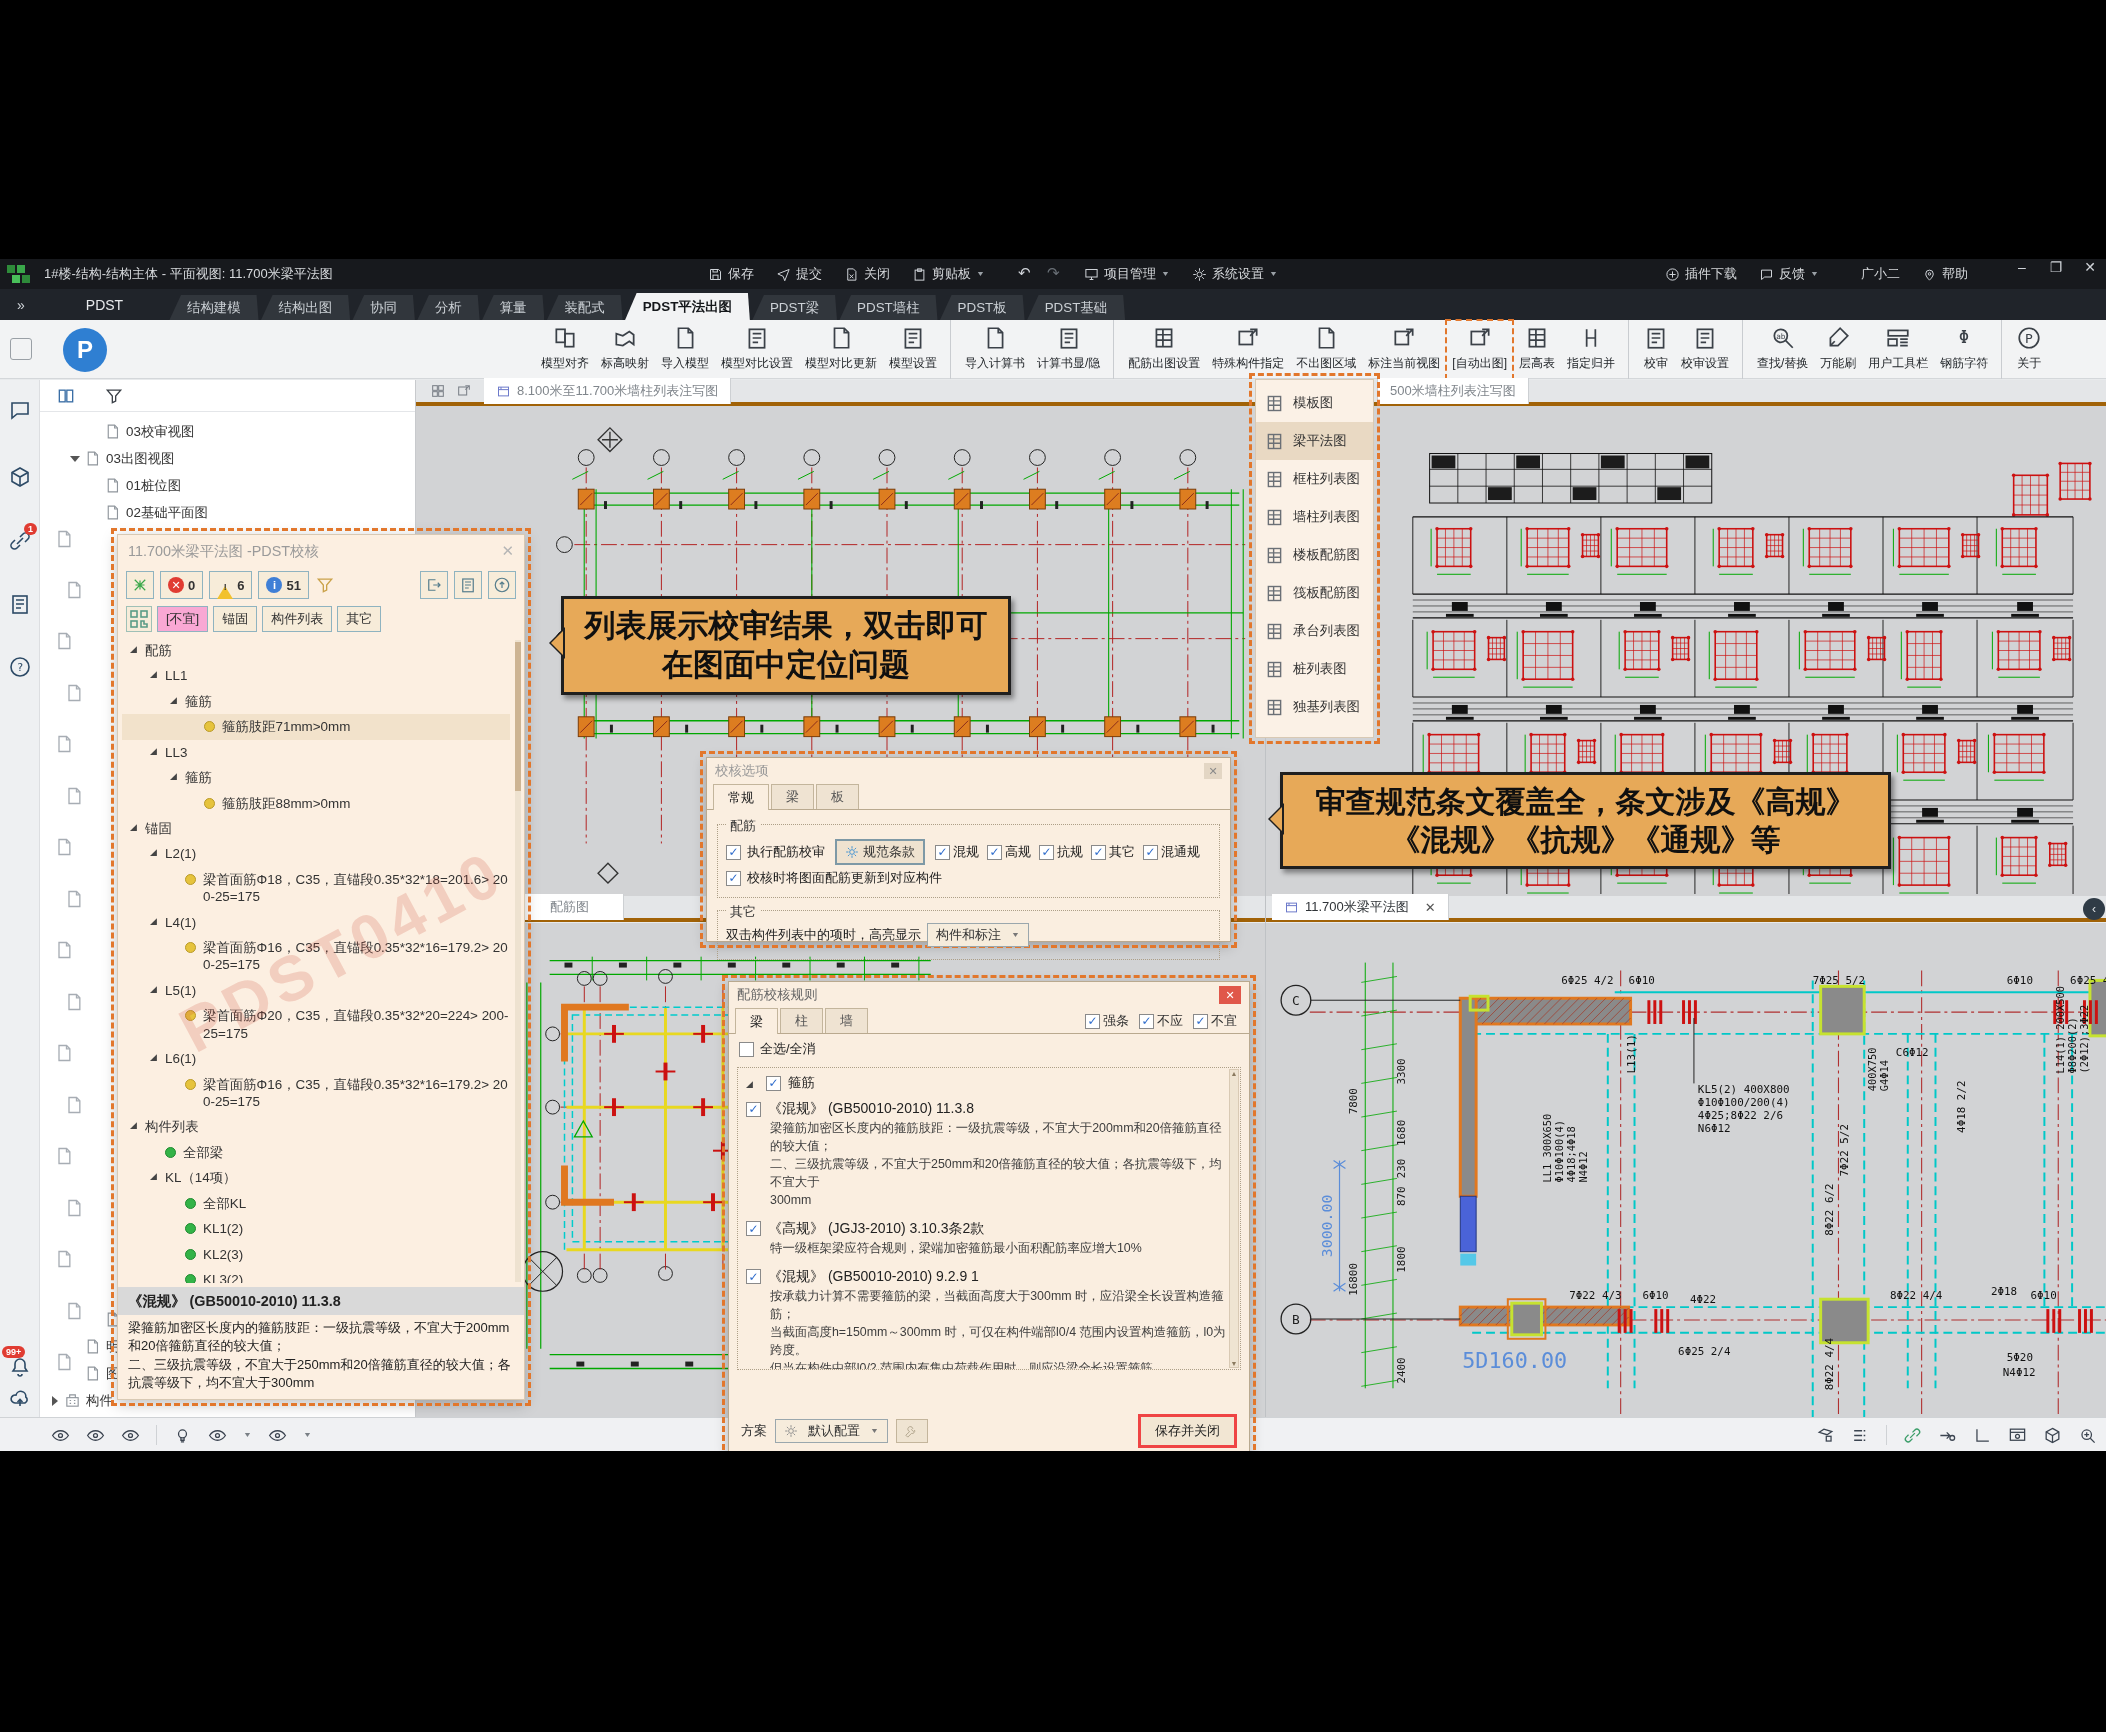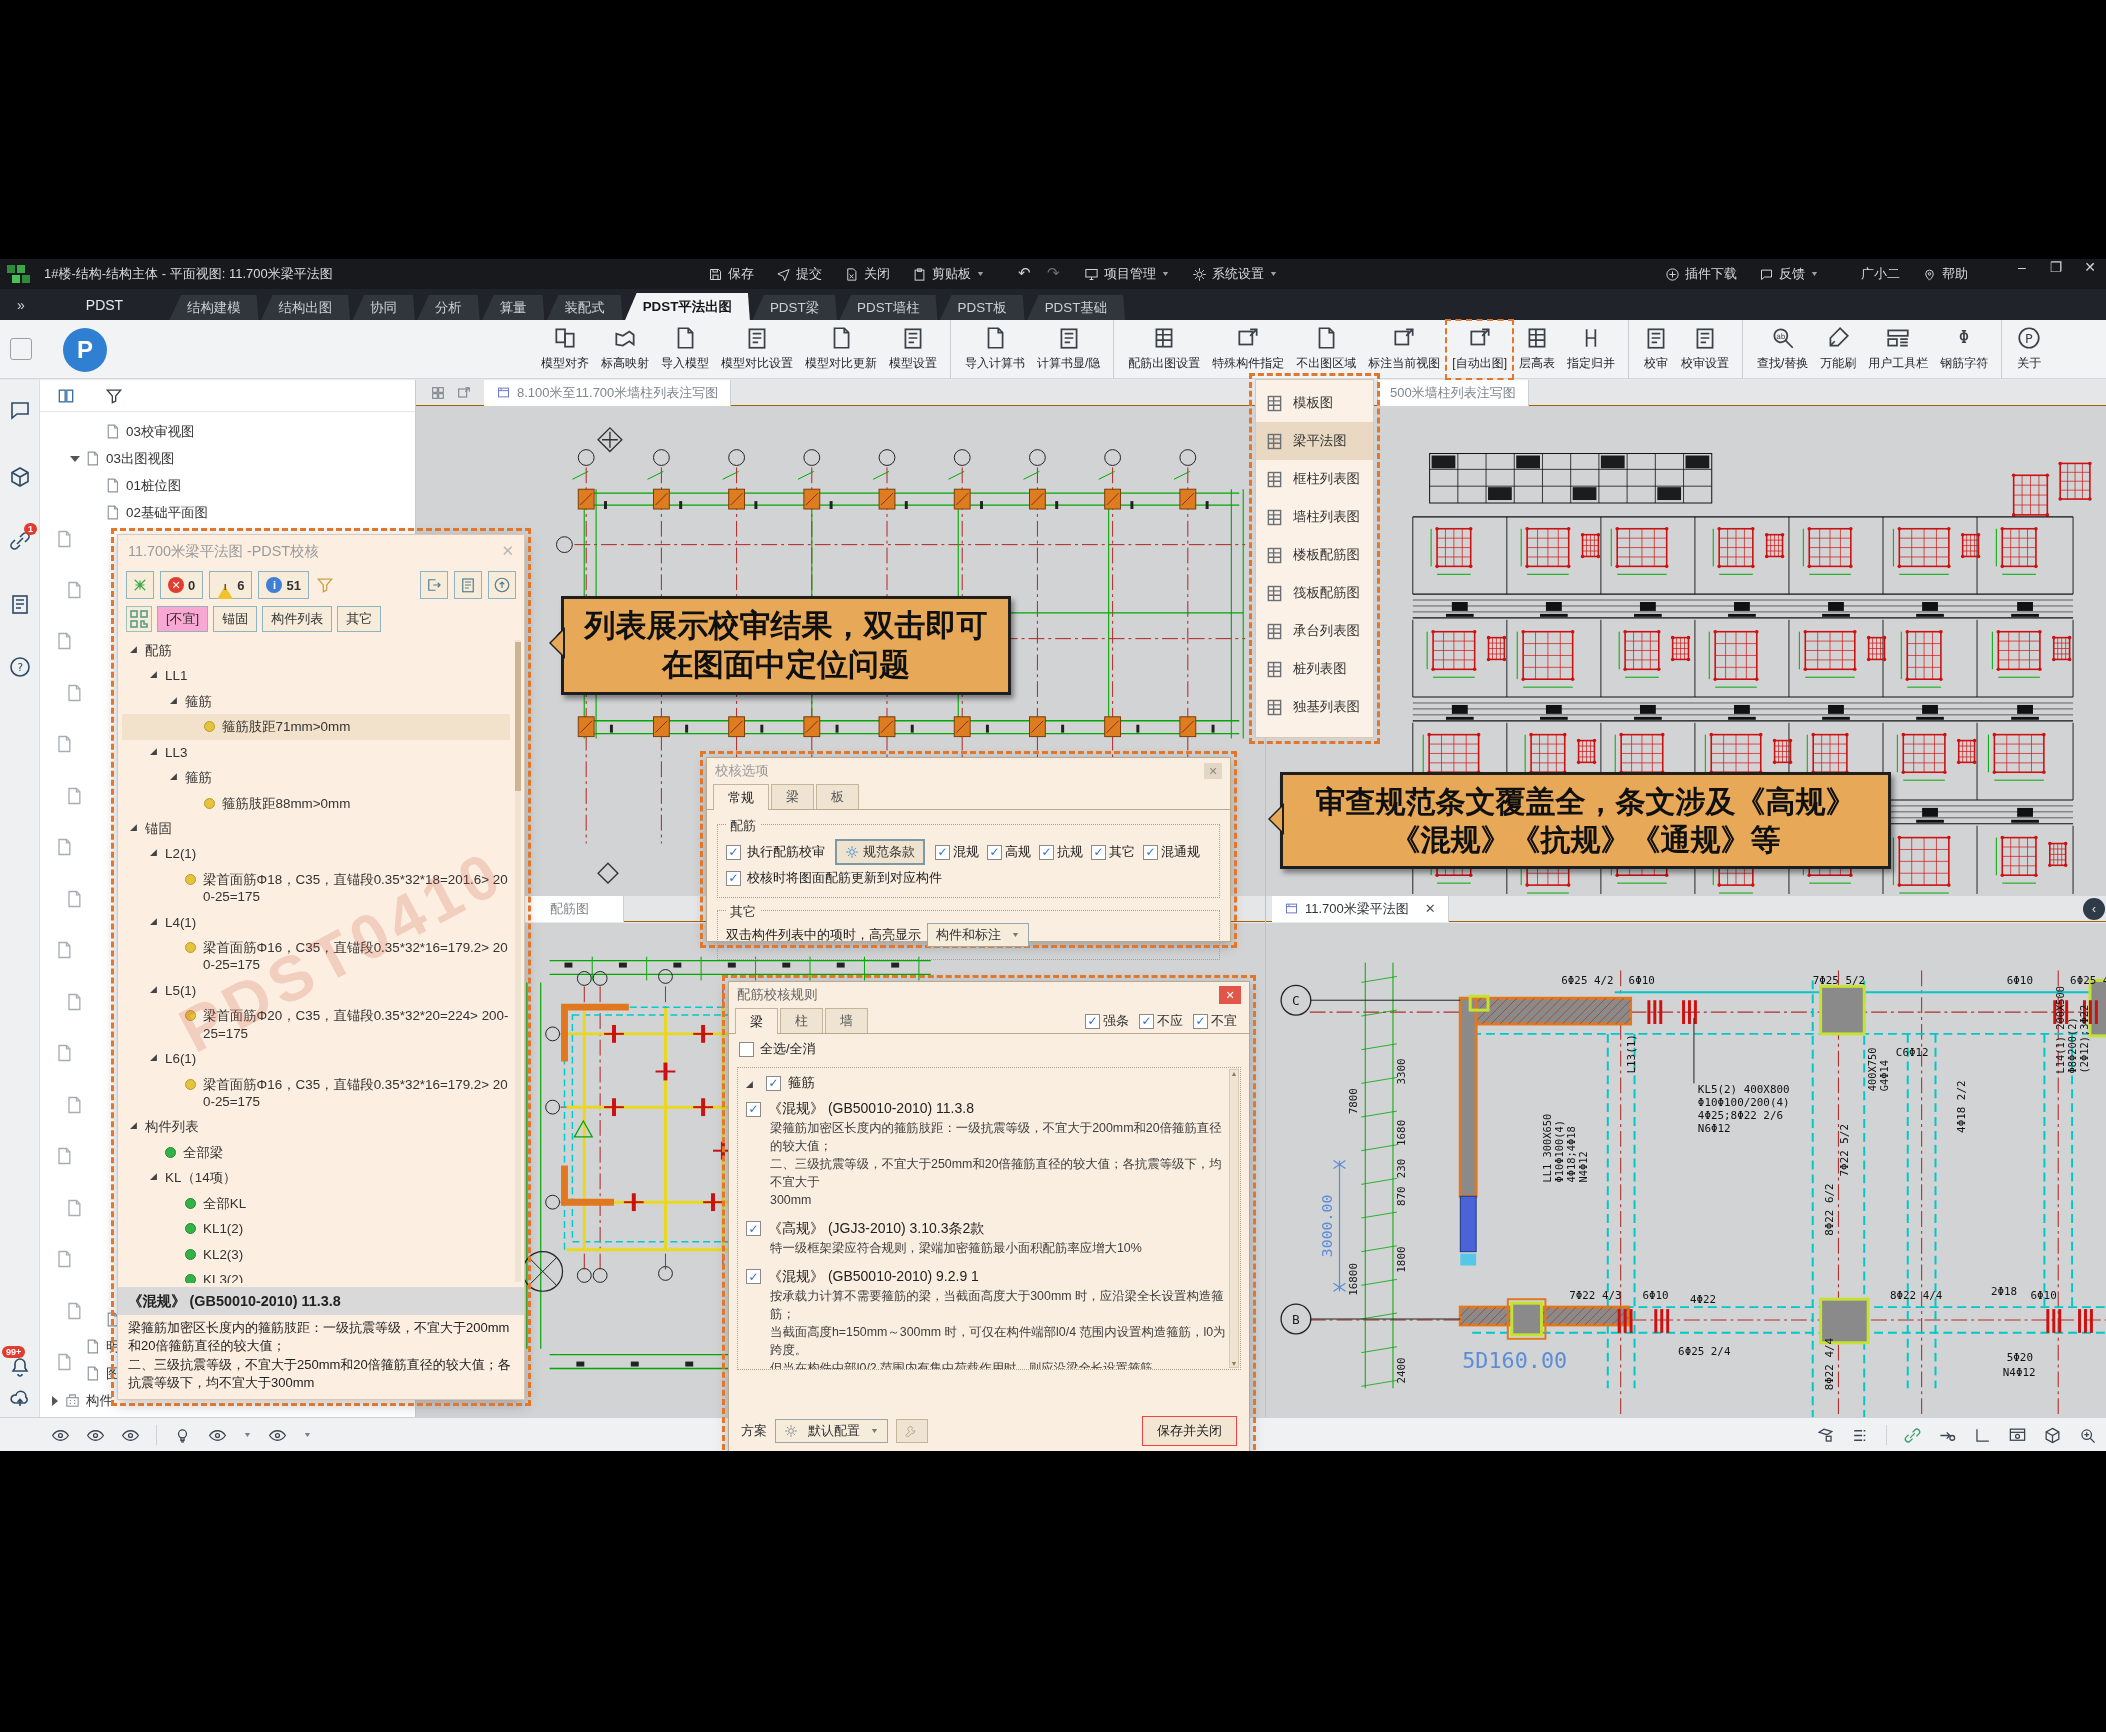--- a/index.html
+++ b/index.html
@@ -50,21 +50,21 @@
   .trow{display:flex;align-items:center;height:27px;font-size:13.4px;color:#333;white-space:nowrap}
   .tchev{width:14px;height:14px;position:relative;flex:none}
   .trow.expanded .tchev::before{content:"";position:absolute;left:2px;top:4px;border:5px solid transparent;border-top:6px solid #555}
   .trow.chevron .tchev::before{content:"";position:absolute;left:4px;top:2px;border:5px solid transparent;border-left:6px solid #555}
   .tic{width:17px;height:17px;color:#8f959c;margin:0 5px 0 2px}
   .stubrow{position:absolute;width:20px;height:16px;color:#a7adb4}
   .bottomtree{position:absolute;left:0;bottom:4px;width:100%}
   
   .col-center{position:absolute;left:416px;top:121px;width:849px;height:1038px}
   .col-right{position:absolute;left:1265px;top:121px;width:842px;height:1038px;border-left:1px solid #bfc2c5}
-  .tabbar{position:absolute;left:0;width:100%;height:26px;background:#e4e6e8;border-bottom:1px solid #a16207;display:flex;align-items:center}
+  .tabbar{position:absolute;left:0;width:100%;height:26px;background:#e4e6e8;border-bottom:4px solid #a16207;display:flex;align-items:center}
   .vtab{height:26px;background:#fff;border-right:1px solid #cdd0d3;display:flex;align-items:center;gap:6px;padding:0 12px;font-size:13px;color:#80868c}
   .vtab .ic{width:15px;height:15px;color:#6d7acb}
   .vtab.dark{color:#2f3337}
   .tb-ic{width:16px;height:16px;color:#7c828a;margin-left:14px}
   .canvas{position:absolute;left:0;width:100%;background:#d2d3d5;overflow:hidden}
   .collapse-btn{position:absolute;right:2px;top:2px;width:22px;height:22px;border-radius:50%;background:#2f3b46;color:#dfe3e6;font-size:12px;display:flex;align-items:center;justify-content:center}
   
   .callout{position:absolute;background:var(--callout-bg,#e7a958);border:3px solid #1f1f1f;box-shadow:3px 4px 5px rgba(0,0,0,.4);display:flex;flex-direction:column;align-items:center;justify-content:center;z-index:5;font-weight:bold;color:#101010}
   .callout .ln{line-height:1.25;text-align:center;white-space:nowrap}
   .co-arrow{position:absolute;width:0;height:0;border:16px solid transparent}
@@ -129,21 +129,21 @@
   .rules-head-filters{margin-left:auto;display:flex;gap:10px;align-items:center;font-size:13px;color:#333}
   .rules-list{position:absolute;left:8px;top:85px;width:calc(100% - 16px);height:303px;border:1px dotted #ad9f88;overflow:hidden;padding:4px 14px 4px 8px}
   .rule{margin:8px 0 10px}
   .rclause{display:flex;align-items:center;gap:7px;font-size:14px;color:#222}
   .rbody{font-size:12.4px;color:#3d3d3d;line-height:1.45;white-space:pre-line;padding-left:24px;margin-top:2px}
   .rbody:empty{display:none}
   .rgroup{display:flex;align-items:center;gap:7px;font-size:13.4px;color:#222;margin:2px 0 2px}
   .rgroup .cpt-mark{width:13px;font-size:9px}
   .rl-scroll{position:absolute;right:10px;top:87px;width:10px;height:299px;background:#efe4d2;border:1px solid #d8c9b4;font-size:7px;color:#8a7a5f;display:flex;flex-direction:column;justify-content:space-between;align-items:center}
   .dlg-foot{position:absolute;left:0;bottom:0;width:100%;height:42px;display:flex;align-items:center;padding:0 12px;gap:8px;font-size:13px;color:#333}
-  .save-btn{margin-left:auto;border:1px solid #ef4444;background:#f2e6d3;padding:5px 14px;font-size:13px;color:#222}
+  .save-btn{margin-left:auto;border:3px solid #ef4444;background:#f2e6d3;padding:5px 14px;font-size:13px;color:#222}
   .toolbtn{width:32px;height:24px;border:1px solid #c3b59c;background:#efe4d2;color:#b3a78f;display:flex;align-items:center;justify-content:center}
   .toolbtn .ic{width:15px;height:15px}
   
   .statusbar{position:absolute;left:0;top:1158px;width:100%;height:34px;background:#f0f1f3;border-top:1px solid #d0d3d6}
   .sb-group{position:absolute;top:0;height:34px;display:flex;align-items:center;gap:16px}
   .sb-group .ic{width:19px;height:19px;color:#3b4450}
   .sb-sep{width:1px;height:20px;background:#cfd2d5}
   text{font-family:"DejaVu Sans Mono","DejaVu Sans",monospace}
 </style>
 </head>

